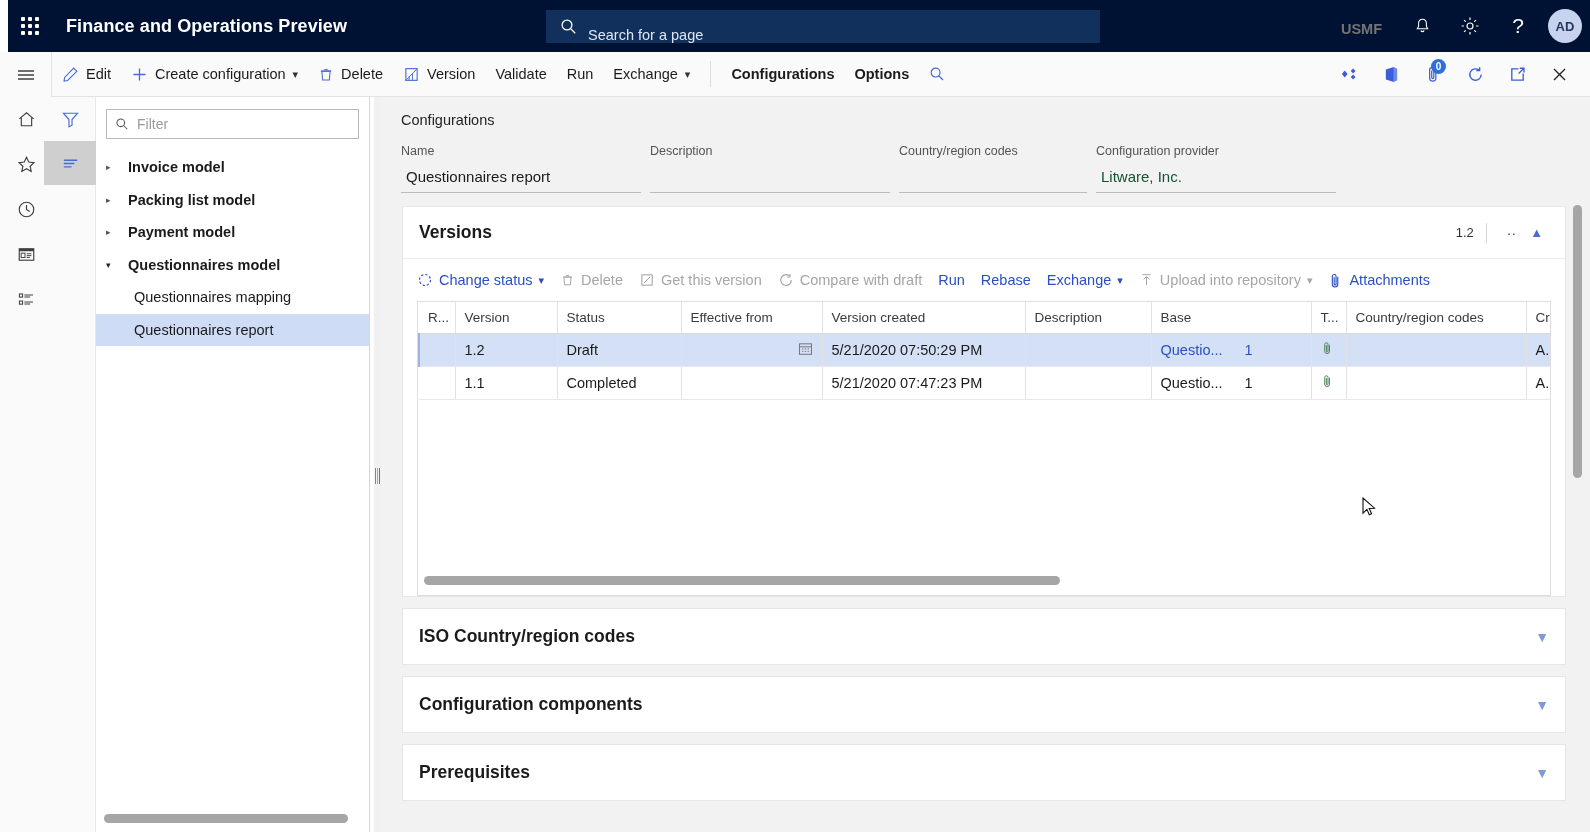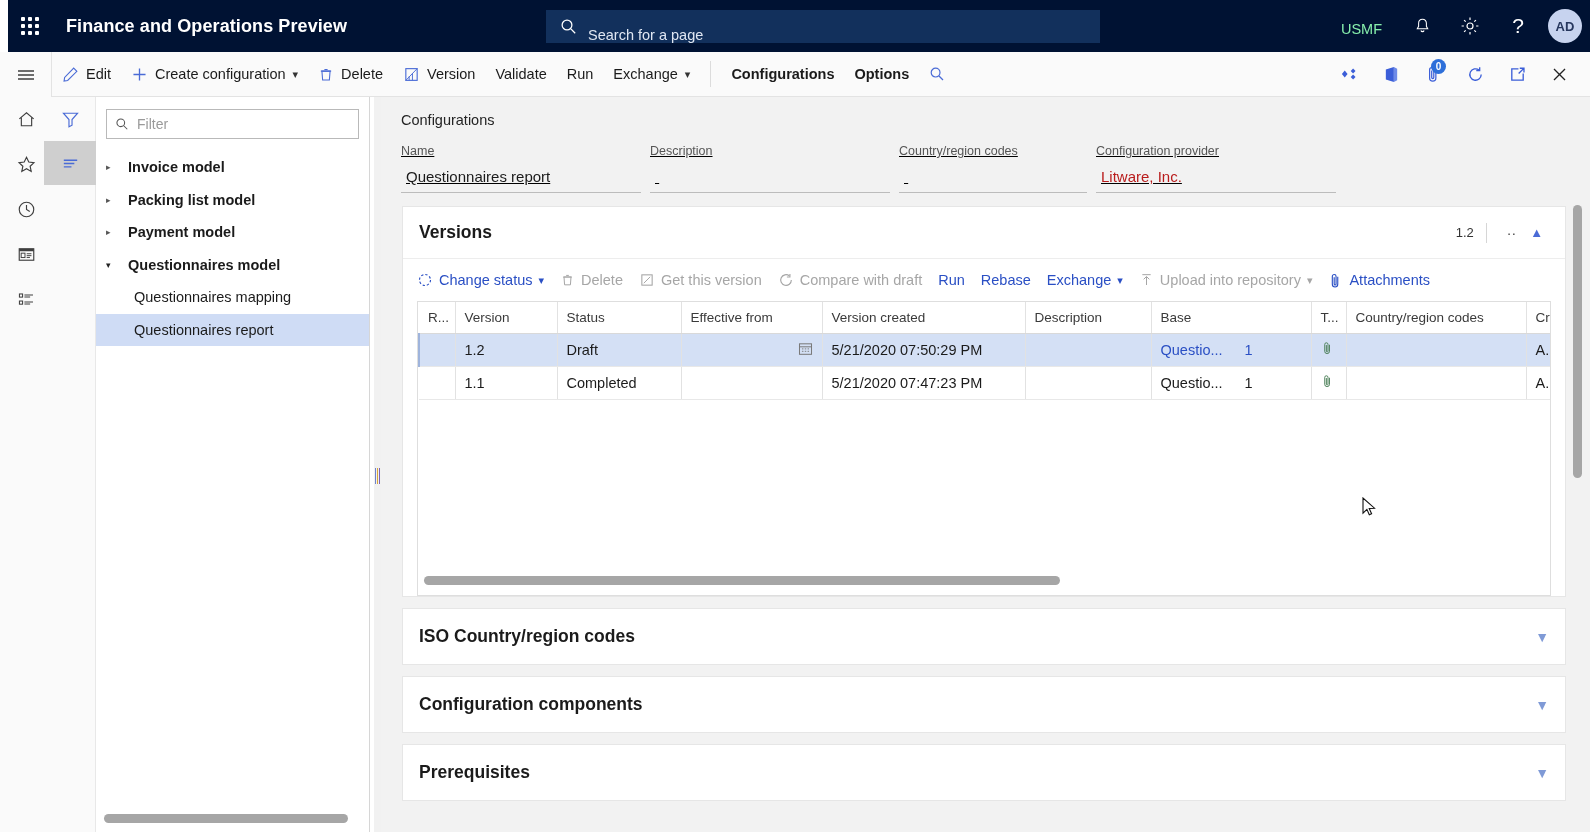--- a/index.html
+++ b/index.html
@@ -29,21 +29,21 @@
   .searchbox {
     position: absolute; left: 538px; top: 10px; width: 554px; height: 33px;
     background: #12305c; display: flex; align-items: center; padding-left: 14px;
     cursor: text;
   }
   .searchbox .ph { color: #dfe6f2; font-size: 14.5px; margin-left: 11px; margin-top: 16px; }
   .topright {
     position: absolute; right: 0; top: 0; height: 52px; display: flex; align-items: center;
   }
   .topright > div { display: flex; align-items: center; justify-content: center; cursor: pointer; }
-  .tr-company { color: #86efac; font-size: 14.5px; font-weight: normal; padding: 0 16px; margin-top: 6px; }
+  .tr-company { color: #737373; font-size: 14.5px; font-weight: bold; padding: 0 16px; margin-top: 6px; }
   .tr-icon { width: 48px; height: 52px; color: #ffffff; }
   .avatar {
     width: 34px; height: 34px; border-radius: 50%; background: #c7d3ef; color: #27375e;
     font-size: 13px; font-weight: bold; margin: 0 16px 0 6px;
   }
 
   
   .toolbar {
     position: absolute; top: 52px; left: 52px; width: 1538px; height: 45px;
     background: #fafafa; border-bottom: 1px solid #e3e3e3;
@@ -122,25 +122,25 @@
     position: absolute; left: 1px; top: 371px; width: 5px; height: 16px;
     background: linear-gradient(90deg,#6f83c9 0 1px,transparent 1px 2px,#d8a53a 2px 3px,transparent 3px 4px,#7b62b5 4px 5px);
   }
 
   
   .content {
     position: absolute; top: 97px; left: 381px; width: 1209px; height: 735px;
     background: #f2f2f2; overflow: hidden;
   }
   .crumb { font-size: 14.5px; color: #242424; padding: 15px 0 0 20px; }
-  .fields { display: flex; padding: 16px 0 0 20px; text-decoration: underline; }
+  .fields { display: flex; padding: 16px 0 0 20px; }
   .field { margin-right: 0; }
   .f-label { font-size: 12.5px; color: #555; margin-bottom: 8px; }
   .f-value { font-size: 15px; color: #1b1b1b; padding: 2px 0 7px 5px; border-bottom: 1px solid #bcbcbc; }
-  .f-value.link { color: #b91c1c; }
+  .f-value.link { color: #14532d; }
   .fw1 { width: 240px; margin-right: 9px; }
   .fw2 { width: 240px; margin-right: 9px; }
   .fw3 { width: 188px; margin-right: 9px; }
   .fw4 { width: 240px; }
 
   
   .card {
     background: #ffffff; margin: 0 24px 0 21px; border: 1px solid #e6e6e6;
   }
   .card-head {

